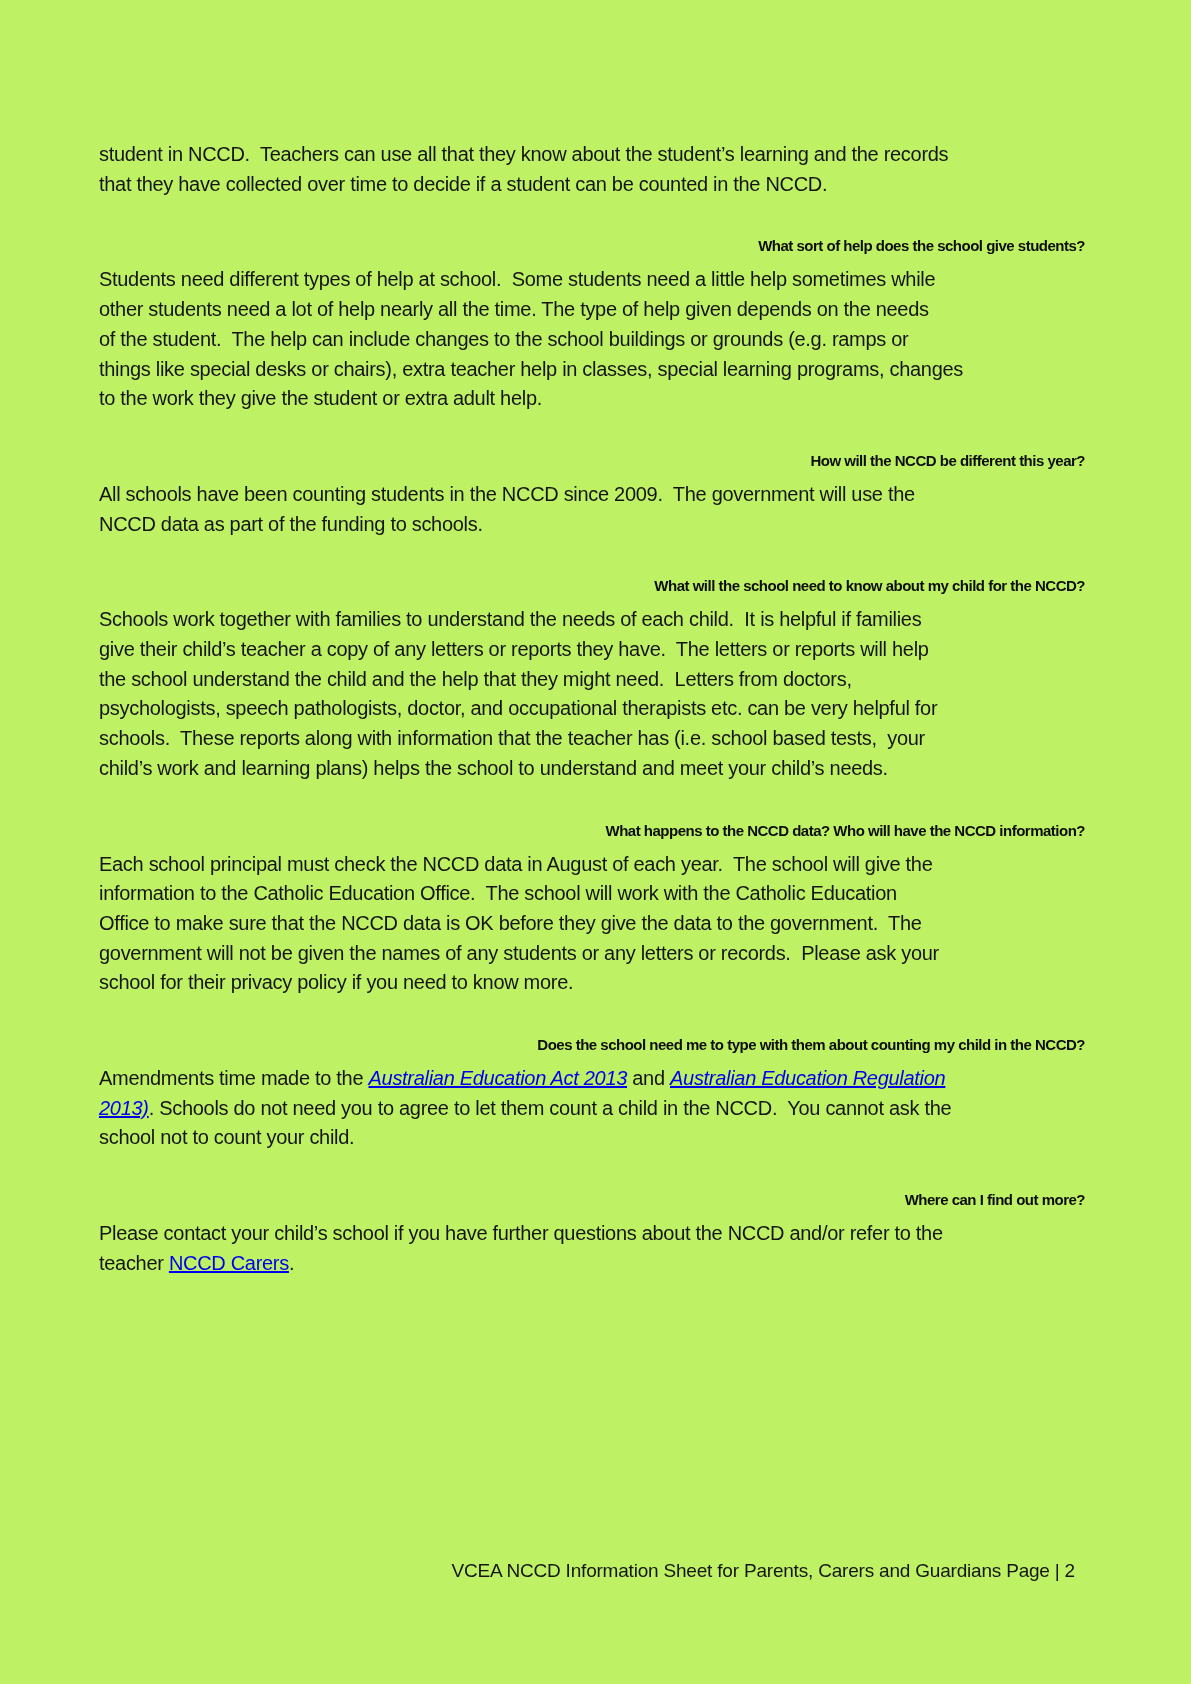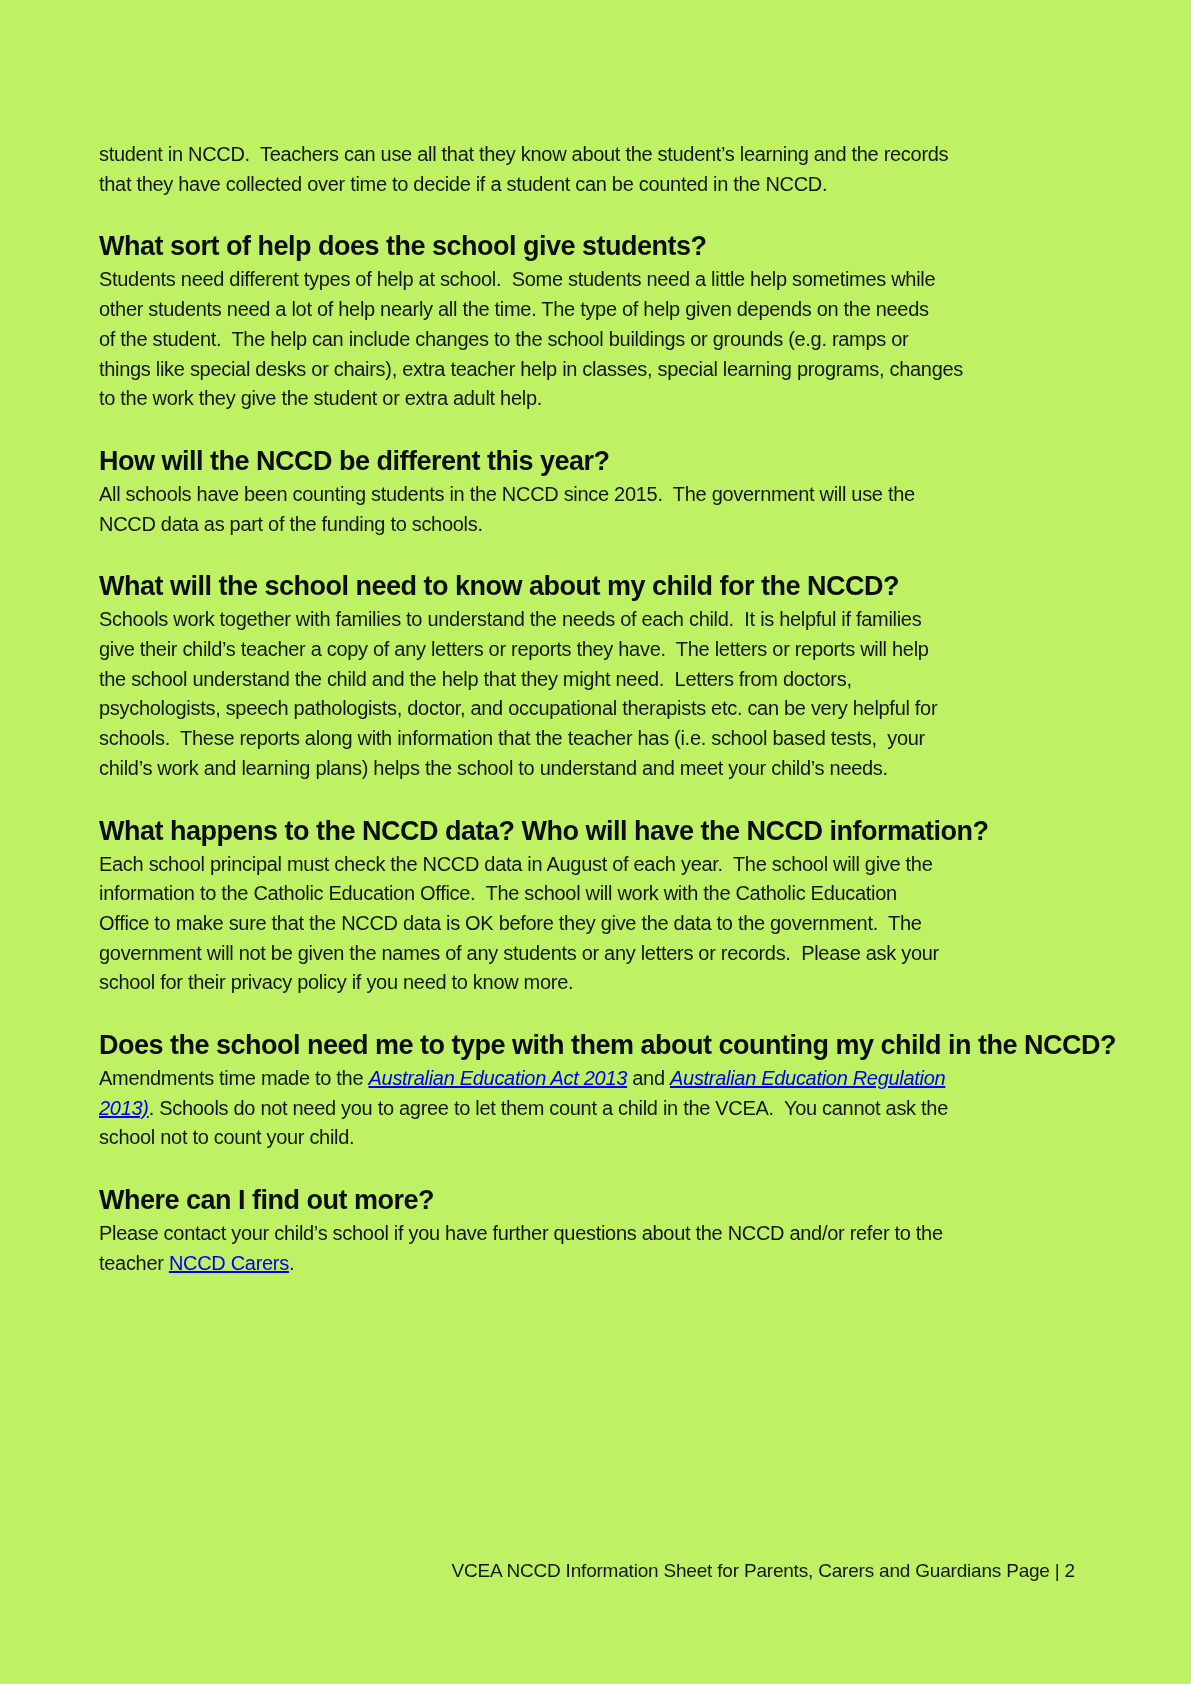--- a/index.html
+++ b/index.html
@@ -24,27 +24,28 @@
     padding-top: 140px;
   }
   .para {
     font-size: 20px;
     line-height: 29.7px;
     letter-spacing: -0.3px;
     white-space: pre;
     margin: 0;
   }
   h2.section-heading {
-    font-size: 27px;
+    font-size: 15px;
     line-height: 30px;
     font-weight: bold;
     letter-spacing: -0.5px;
     white-space: nowrap;
     margin: 32px 0 4px 0;
     color: #0d0d0d;
+    text-align: right;
   }
   .para a.link, .para .link {
     color: var(--link-color, #0000EE);
     text-decoration: underline;
     cursor: pointer;
   }
   .para .italic {
     font-style: italic;
   }
   .footer {
@@ -68,40 +69,40 @@
 that they have collected over time to decide if a student can be counted in the NCCD.</p>
 
     <h2 class="section-heading">What sort of help does the school give students?</h2>
     <p class="para">Students need different types of help at school.  Some students need a little help sometimes while
 other students need a lot of help nearly all the time. The type of help given depends on the needs
 of the student.  The help can include changes to the school buildings or grounds (e.g. ramps or
 things like special desks or chairs), extra teacher help in classes, special learning programs, changes
 to the work they give the student or extra adult help.</p>
 
     <h2 class="section-heading">How will the NCCD be different this year?</h2>
-    <p class="para">All schools have been counting students in the NCCD since 2015.  The government will use the
+    <p class="para">All schools have been counting students in the NCCD since 2009.  The government will use the
 NCCD data as part of the funding to schools.</p>
 
     <h2 class="section-heading">What will the school need to know about my child for the NCCD?</h2>
     <p class="para">Schools work together with families to understand the needs of each child.  It is helpful if families
 give their child’s teacher a copy of any letters or reports they have.  The letters or reports will help
 the school understand the child and the help that they might need.  Letters from doctors,
 psychologists, speech pathologists, doctor, and occupational therapists etc. can be very helpful for
 schools.  These reports along with information that the teacher has (i.e. school based tests,  your
 child’s work and learning plans) helps the school to understand and meet your child’s needs.</p>
 
     <h2 class="section-heading">What happens to the NCCD data? Who will have the NCCD information?</h2>
     <p class="para">Each school principal must check the NCCD data in August of each year.  The school will give the
 information to the Catholic Education Office.  The school will work with the Catholic Education
 Office to make sure that the NCCD data is OK before they give the data to the government.  The
 government will not be given the names of any students or any letters or records.  Please ask your
 school for their privacy policy if you need to know more.</p>
 
     <h2 class="section-heading">Does the school need me to type with them about counting my child in the NCCD?</h2>
-    <p class="para"><span>Amendments time made to the </span><a class="link italic">Australian Education Act 2013</a><span> and </span><a class="link italic">Australian Education Regulation</a><br><a class="link italic">2013)</a><span>. Schools do not need you to agree to let them count a child in the VCEA.  You cannot ask the</span><br><span>school not to count your child.</span></p>
+    <p class="para"><span>Amendments time made to the </span><a class="link italic">Australian Education Act 2013</a><span> and </span><a class="link italic">Australian Education Regulation</a><br><a class="link italic">2013)</a><span>. Schools do not need you to agree to let them count a child in the NCCD.  You cannot ask the</span><br><span>school not to count your child.</span></p>
 
     <h2 class="section-heading">Where can I find out more?</h2>
     <p class="para"><span>Please contact your child’s school if you have further questions about the NCCD and/or refer to the</span><br><span>teacher </span><a class="link">NCCD Carers</a><span>.</span></p>
 
   </div>
 
   <div class="footer">VCEA NCCD Information Sheet for Parents, Carers and Guardians Page | 2</div>
 </div>
 
 </body></html>

